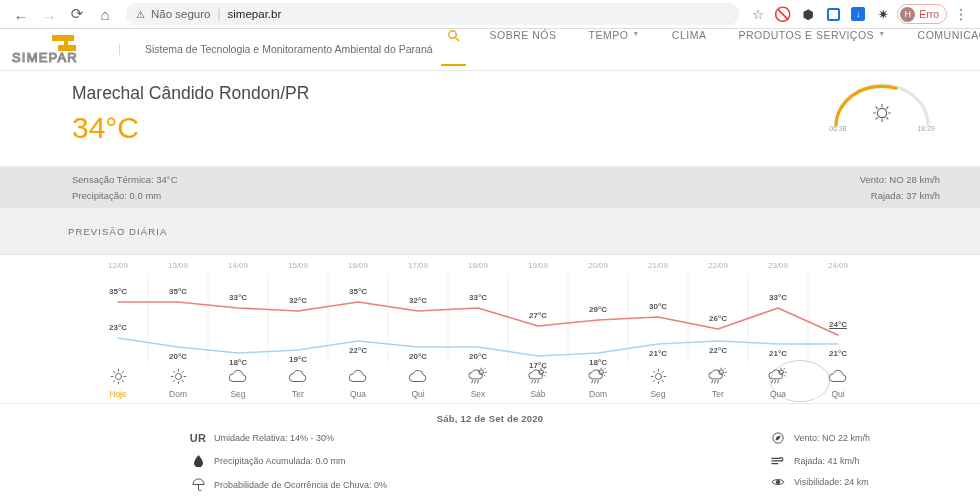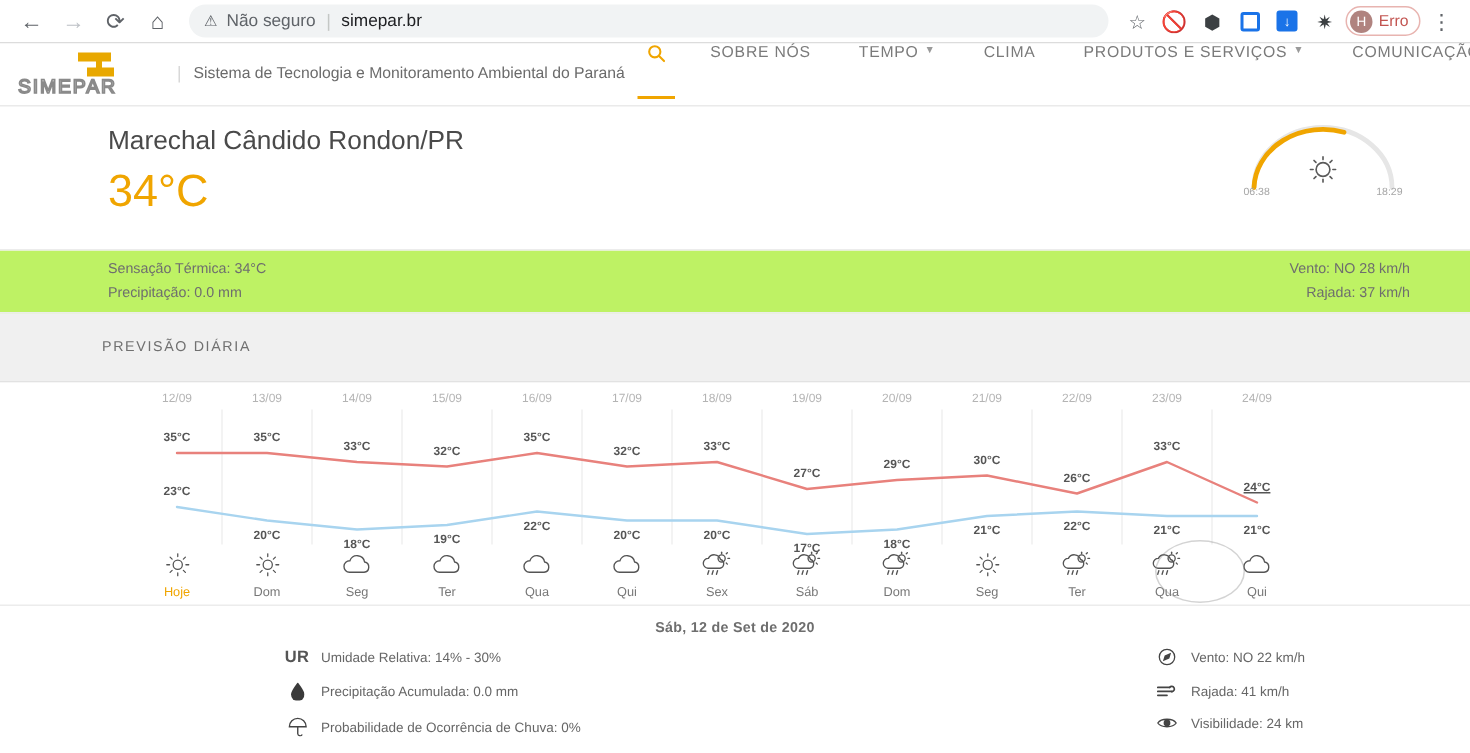--- a/index.html
+++ b/index.html
@@ -69,21 +69,21 @@
   .site-header {
     height: 42px; background: #fff;
     display: flex; align-items: center;
     padding: 0 12px 0 10px;
     border-bottom: 1px solid #eaeaea;
     position: relative;
   }
   .logo-wrap { display: flex; align-items: center; gap: 0; flex: 0 0 auto; }
   .logo-svg { display: block; }
   .logo-tag {
-    font-size: 10.5px; color: #6b6b6b; padding-left: 9px; margin-left: 9px;
+    font-size: 10.5px; color: #6b6b6b; padding-left: 25px; margin-left: 9px;
     border-left: 1px solid #d8d8d8; line-height: 1.1;
   }
   .main-nav {
     display: flex; align-items: center; gap: 0;
     margin-left: auto; height: 100%;
   }
   .nav-item {
     font-size: 10.5px; color: #7a7a7a; letter-spacing: .5px;
     padding: 0 16px; height: 100%;
     display: flex; align-items: flex-start; gap: 4px;
@@ -119,21 +119,21 @@
   }
   .sun-time.left { left: 3px; }
   .sun-time.right { right: 3px; }
 
   
   .statsrow {
     height: 42px; display: flex; align-items: center;
     justify-content: space-between;
     padding: 0 40px 0 72px;
     border-bottom: 1px solid #ececec;
-    background: #bef264;
+    background: #e5e5e5;
   }
   .stat-col { font-size: 9.5px; color: #6e6e6e; line-height: 1.65; }
   .stat-col.right { text-align: right; }
 
   
   .section-title {
     height: 46px; background: #f0f0f0;
     display: flex; align-items: center;
     padding-left: 68px;
     font-size: 9.5px; color: #707070; letter-spacing: 1.1px;

